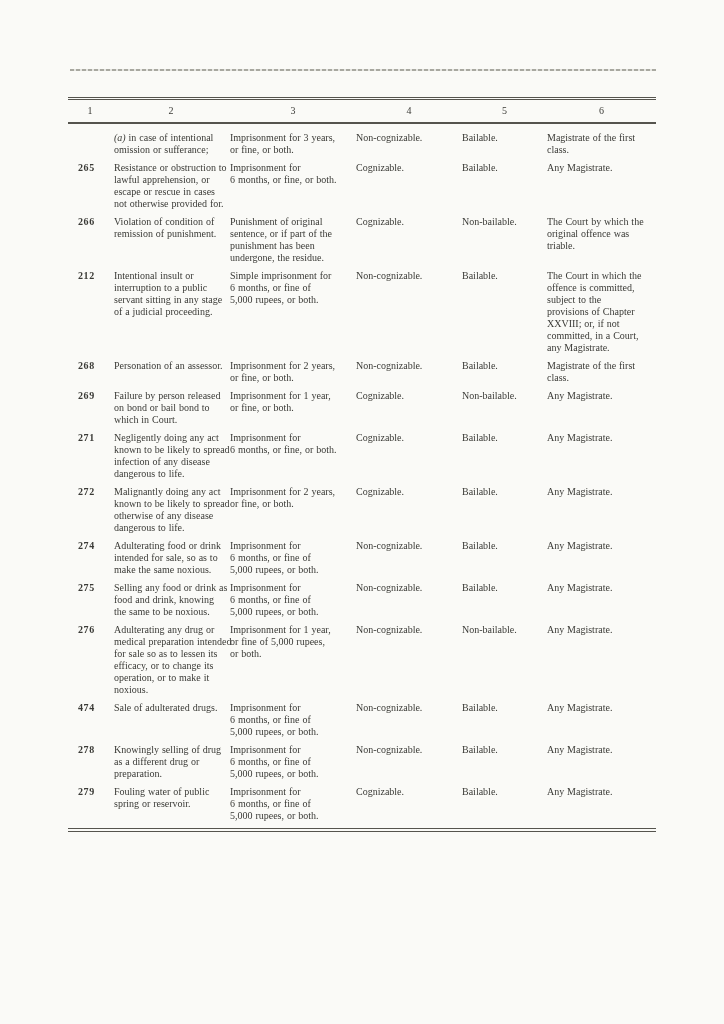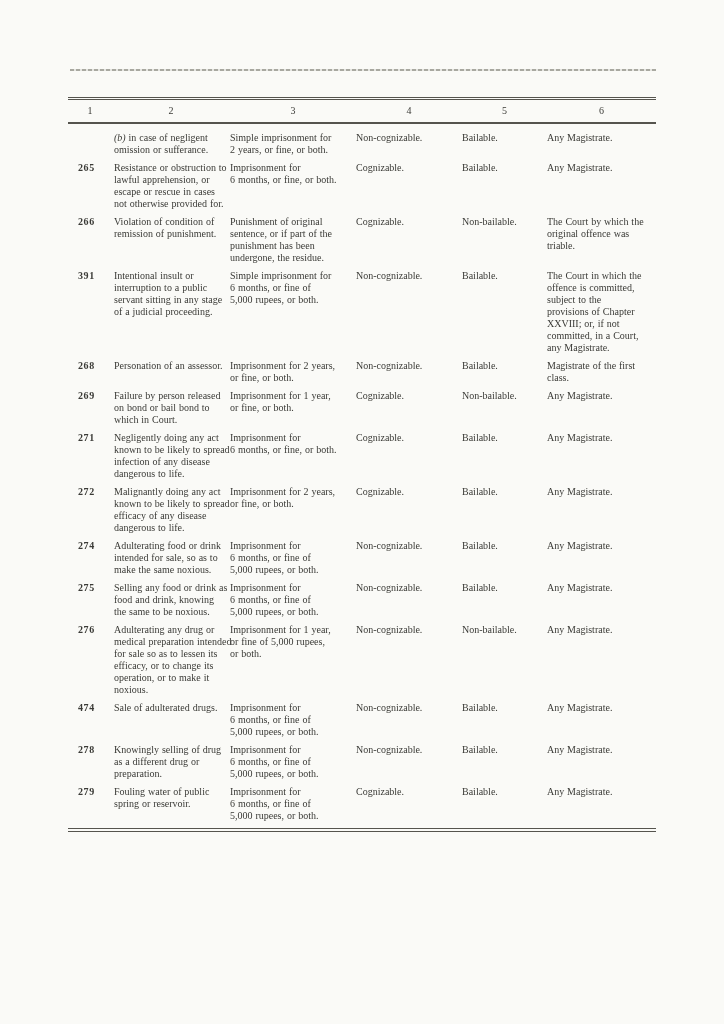--- a/index.html
+++ b/index.html
@@ -98,27 +98,28 @@
         <th>2</th>
         <th>3</th>
         <th>4</th>
         <th>5</th>
         <th>6</th>
       </tr>
     </thead>
     <tbody>
         <tr>
           <td class="col-section"></td>
-          <td class="col-offence"><i>(b)</i> in case of negligent
-omission or sufferance.</td>
-          <td class="col-punishment">Simple imprisonment for
-2 years, or fine, or both.</td>
-          <td class="col-cognizable">Non-cognizable.</td>
-          <td class="col-bailable">Bailable.</td>
-          <td class="col-court">Any Magistrate.</td>
+          <td class="col-offence"><i>(a)</i> in case of intentional
+omission or sufferance;</td>
+          <td class="col-punishment">Imprisonment for 3 years,
+or fine, or both.</td>
+          <td class="col-cognizable">Non-cognizable.</td>
+          <td class="col-bailable">Bailable.</td>
+          <td class="col-court">Magistrate of the first
+class.</td>
         </tr>
         <tr>
           <td class="col-section">265</td>
           <td class="col-offence">Resistance or obstruction to
 lawful apprehension, or
 escape or rescue in cases
 not otherwise provided for.</td>
           <td class="col-punishment">Imprisonment for
 6 months, or fine, or both.</td>
           <td class="col-cognizable">Cognizable.</td>
@@ -133,21 +134,21 @@
 sentence, or if part of the
 punishment has been
 undergone, the residue.</td>
           <td class="col-cognizable">Cognizable.</td>
           <td class="col-bailable">Non-bailable.</td>
           <td class="col-court">The Court by which the
 original offence was
 triable.</td>
         </tr>
         <tr>
-          <td class="col-section">391</td>
+          <td class="col-section">212</td>
           <td class="col-offence">Intentional insult or
 interruption to a public
 servant sitting in any stage
 of a judicial proceeding.</td>
           <td class="col-punishment">Simple imprisonment for
 6 months, or fine of
 5,000 rupees, or both.</td>
           <td class="col-cognizable">Non-cognizable.</td>
           <td class="col-bailable">Bailable.</td>
           <td class="col-court">The Court in which the
@@ -188,21 +189,21 @@
           <td class="col-punishment">Imprisonment for
 6 months, or fine, or both.</td>
           <td class="col-cognizable">Cognizable.</td>
           <td class="col-bailable">Bailable.</td>
           <td class="col-court">Any Magistrate.</td>
         </tr>
         <tr>
           <td class="col-section">272</td>
           <td class="col-offence">Malignantly doing any act
 known to be likely to spread
-efficacy of any disease
+otherwise of any disease
 dangerous to life.</td>
           <td class="col-punishment">Imprisonment for 2 years,
 or fine, or both.</td>
           <td class="col-cognizable">Cognizable.</td>
           <td class="col-bailable">Bailable.</td>
           <td class="col-court">Any Magistrate.</td>
         </tr>
         <tr>
           <td class="col-section">274</td>
           <td class="col-offence">Adulterating food or drink

